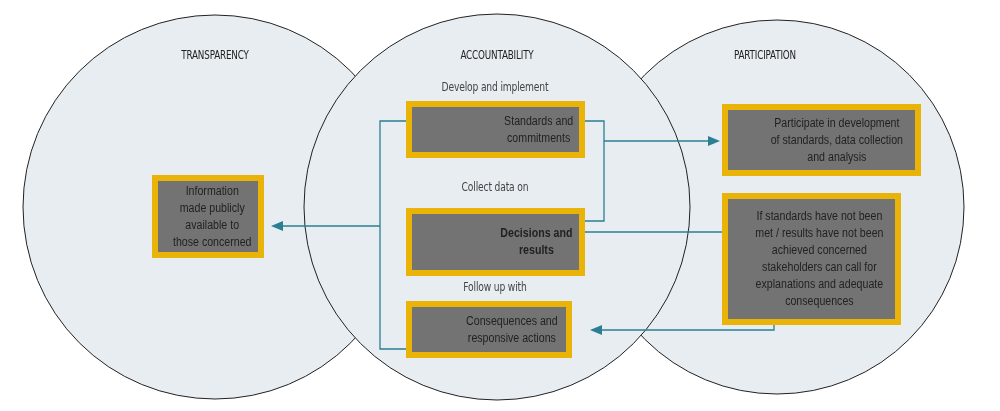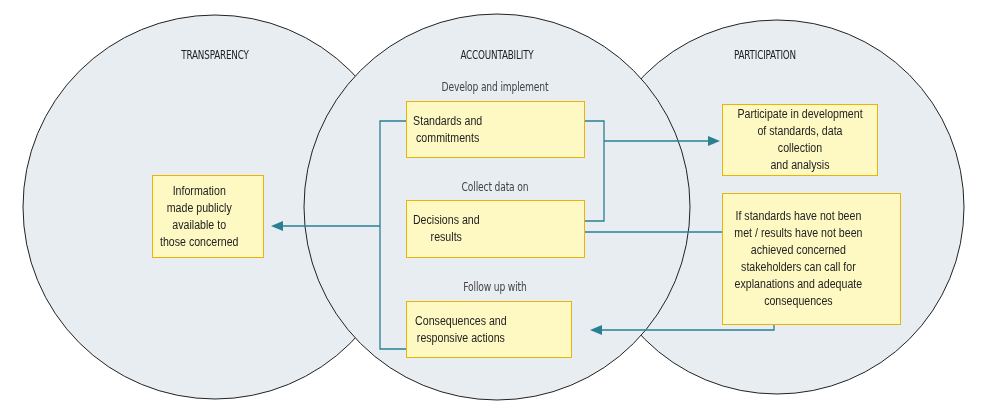--- a/index.html
+++ b/index.html
@@ -1,21 +1,21 @@
 <!DOCTYPE html>
 <html><head>
 <meta charset="utf-8">
 <style>
   html,body{margin:0;padding:0;background:#fff;}
   body{width:1000px;height:411px;position:relative;overflow:hidden;font-family:"Liberation Sans",sans-serif;}
   svg{position:absolute;left:0;top:0;}
   .lbl{position:absolute;text-align:center;color:#333;font-size:11px;font-family:"DejaVu Sans Condensed","Liberation Sans Narrow","Liberation Sans",sans-serif;letter-spacing:-0.2px;}
   .title{font-size:11.5px;color:#222;transform:scaleX(0.85);}
   .sub{font-size:12px;color:#444;transform:scaleX(0.85);}
-  .box{position:absolute;background:#fef9c3;border:1px solid #eab308;box-sizing:border-box;display:flex;align-items:center;justify-content:flex-start;text-align:center;}
+  .box{position:absolute;background:#737373;border:6px solid #eab308;box-sizing:border-box;display:flex;align-items:center;justify-content:flex-end;text-align:center;}
   .box span{display:block;font-size:12.5px;line-height:17px;color:#222;transform:scaleX(0.85);white-space:pre-line;}
 </style>
 </head>
 <body>
 
 <svg width="1000" height="411">
   <circle cx="215" cy="207" r="192" fill="#e8edf2" stroke="#222" stroke-width="1"></circle>
   <circle cx="777" cy="207" r="187" fill="#e8edf2" stroke="#222" stroke-width="1"></circle>
   <circle cx="497" cy="207" r="193" fill="#e8edf2" stroke="#222" stroke-width="1"></circle>
   <g stroke="#2a7f93" stroke-width="1.3" fill="none">
@@ -37,39 +37,39 @@
 <div class="lbl title" style="left:432px;top:48px;width:130px;">ACCOUNTABILITY</div>
 <div class="lbl title" style="left:700px;top:48px;width:130px;">PARTICIPATION</div>
 
 <div class="lbl sub" style="left:395px;top:80px;width:200px;">Develop and implement</div>
 <div class="box" style="left:406px;top:101px;width:179px;height:57px;">
     <span>Standards and
 commitments</span>
   </div>
 
 <div class="lbl sub" style="left:395px;top:180px;width:200px;">Collect data on</div>
-<div class="box" style="left:406px;top:200px;width:179px;height:58px;">
+<div class="box" style="left:406px;top:208px;width:179px;height:68px;font-weight:bold;">
     <span>Decisions and
 results</span>
   </div>
 
 <div class="lbl sub" style="left:395px;top:280px;width:200px;">Follow up with</div>
 <div class="box" style="left:406px;top:301px;width:166px;height:57px;">
     <span>Consequences and
 responsive actions</span>
   </div>
 
 <div class="box" style="left:152px;top:175px;width:112px;height:83px;">
     <span>Information
 made publicly
 available to
 those concerned</span>
   </div>
 
-<div class="box" style="left:722px;top:104px;width:156px;height:72px;">
+<div class="box" style="left:722px;top:104px;width:199px;height:72px;">
     <span>Participate in development
 of standards, data collection
 and analysis</span>
   </div>
 <div class="box" style="left:722px;top:193px;width:179px;height:132px;">
     <span>If standards have not been
 met / results have not been
 achieved concerned
 stakeholders can call for
 explanations and adequate

